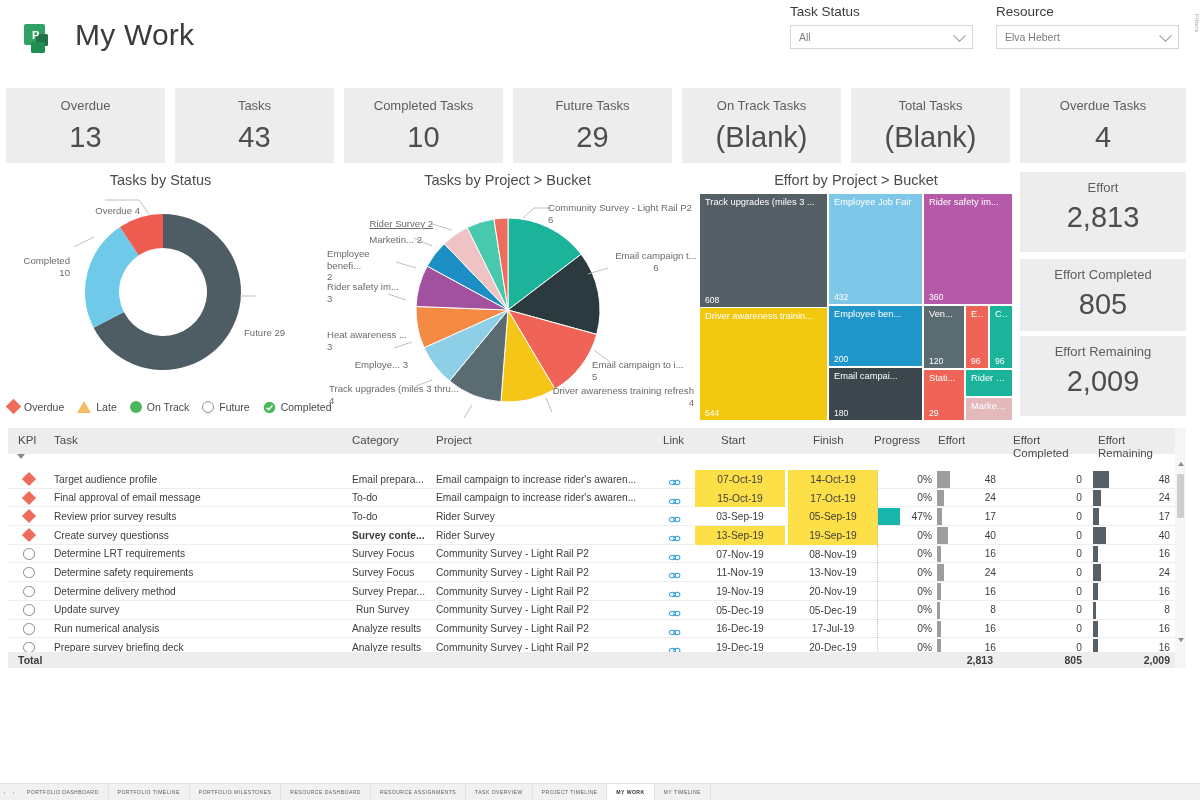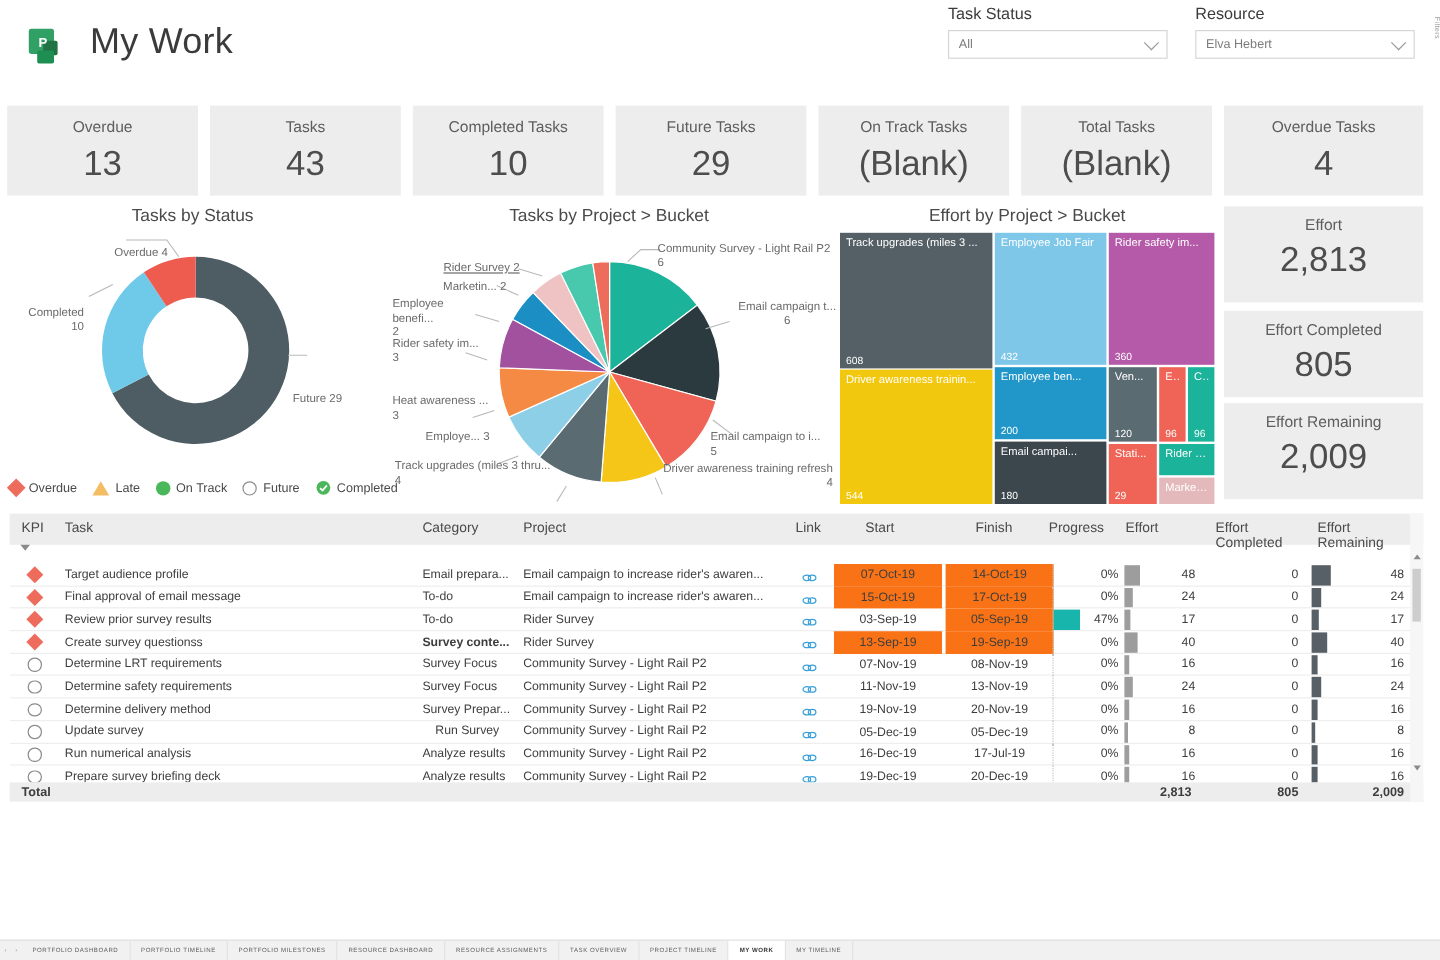--- a/index.html
+++ b/index.html
@@ -87,21 +87,21 @@
   .tbl-body { position: absolute; left: 0; top: 42px; width: 1178px; height: 182px; overflow: hidden; background: #fff; }
   .row { position: relative; height: 18.7px; border-bottom: 1px solid #eeeeee; }
   .cell { position: absolute; font-size: 10.2px; color: #3d3d3d; top: 3.5px; white-space: nowrap;
           overflow: hidden; text-overflow: ellipsis; }
   .kpi-diamond { position: absolute; left: 16px; top: 4px; width: 10px; height: 10px; background: #ee6c5c; transform: rotate(45deg); }
   .kpi-ring { position: absolute; left: 15px; top: 3.5px; width: 11.5px; height: 11.5px; border-radius: 50%; border: 1.3px solid #8a8a8a; }
   .link-icon { position: absolute; left: 660px; top: 4px; width: 14px; height: 11px; }
   .date-cell { position: absolute; top: 0; height: 18.7px; display: flex; align-items: center; justify-content: center; font-size: 10.2px; color: #3d3d3d; }
   .date-start { left: 687px; width: 90px; }
   .date-finish { left: 780px; width: 90px; }
-  .date-late { background: #f97316; }
+  .date-late { background: #fde047; }
   .prog-track { position: absolute; left: 869px; top: 0; width: 46px; height: 18.7px; border-left: 1px dotted #c4c4c4; }
   .prog-fill { position: absolute; left: 0; top: 1px; height: 16.7px; background: #18b5ac; }
   .prog-text { position: absolute; left: 898px; top: 3.5px; width: 26px; text-align: right; font-size: 10.2px; color: #3d3d3d; }
   .eff-bar { position: absolute; top: 1px; height: 16.7px; background: #9d9d9d; }
   .eff-text { position: absolute; top: 3.5px; font-size: 10.2px; color: #3d3d3d; text-align: right; }
   .rem-bar { position: absolute; top: 1px; height: 16.7px; background: #566066; }
   .tbl-total { position: absolute; left: 0; top: 224px; width: 1178px; height: 16px; background: #ededed; }
   .total-lbl { position: absolute; left: 10px; top: 2px; font-size: 10.5px; font-weight: bold; color: #3d3d3d; }
   .total-val { position: absolute; top: 2px; font-size: 10.5px; font-weight: bold; color: #3d3d3d; text-align: right; }
   .scrollbar { position: absolute; right: 0; top: 0; width: 11px; height: 240px; background: #f6f6f6; }
@@ -498,21 +498,21 @@
           <div class="prog-text">0%</div>
           <div class="eff-bar" style="left: 929px; width: 4.33333px;"></div>
           <div class="eff-text" style="left: 940px; width: 48px;">16</div>
           <div class="eff-text" style="left: 1010px; width: 64px;">0</div>
           <div class="rem-bar" style="left: 1085px; width: 5.33333px;"></div>
           <div class="eff-text" style="left: 1095px; width: 67px;">16</div>
         </div>
         <div class="row">
           <div class="kpi-ring"></div>
           <div class="cell" style="left: 46px; width: 290px;">Update survey</div>
-          <div class="cell" style="left: 328px; width: 80px; text-align: right;">Run Survey</div>
+          <div class="cell" style="left: 348px; width: 80px;">Run Survey</div>
           <div class="cell" style="left: 428px; width: 228px;">Community Survey - Light Rail P2</div>
           <div class="link-icon"><svg viewBox="0 0 16 12" width="14" height="11">
               <ellipse cx="5" cy="6" rx="3.6" ry="2.6" fill="none" stroke="#3aa0d8" stroke-width="1.2"></ellipse>
               <ellipse cx="10" cy="6" rx="3.6" ry="2.6" fill="none" stroke="#3aa0d8" stroke-width="1.2"></ellipse>
             </svg></div>
           <div class="date-cell date-start">05-Dec-19</div>
           <div class="date-cell date-finish">05-Dec-19</div>
           <div class="prog-track">
             <div class="prog-fill" style="width: 0px;"></div>
           </div>

